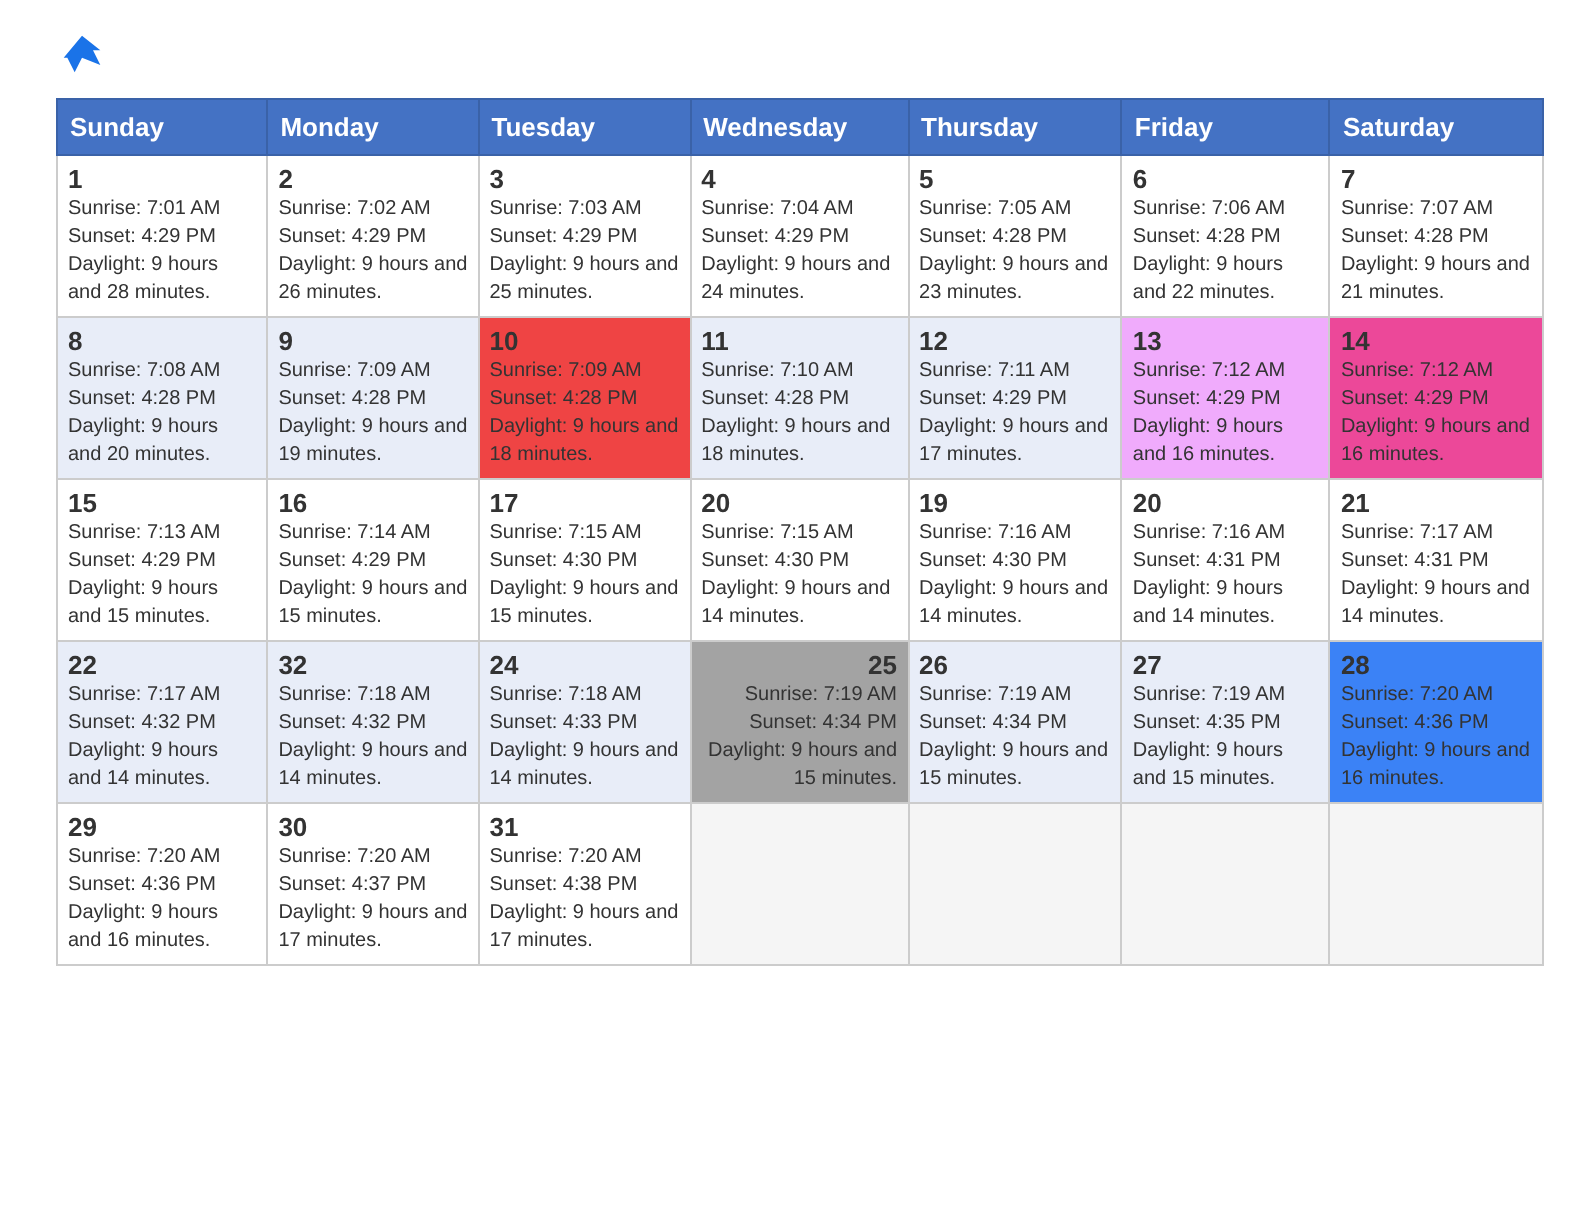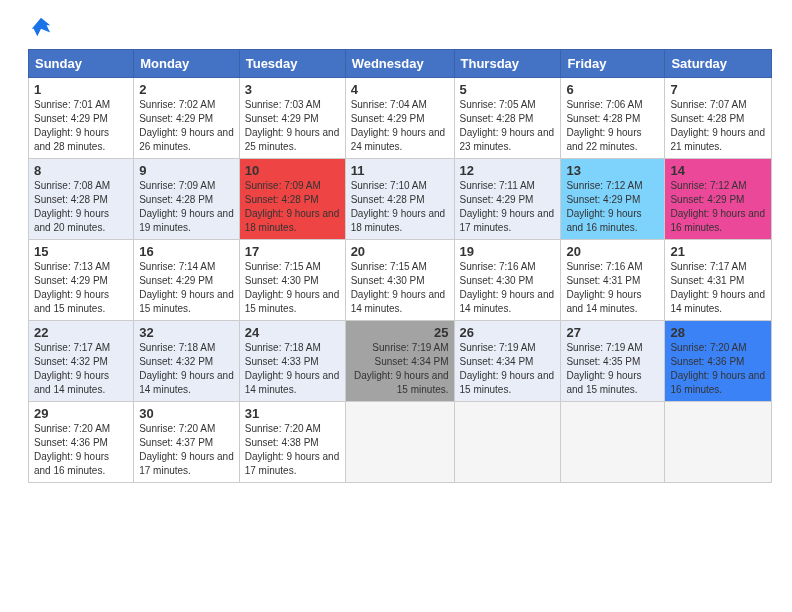--- a/index.html
+++ b/index.html
@@ -135,21 +135,21 @@
           <td><span class="day-num">5</span><span class="cell-text">Sunrise: 7:05 AM<br>Sunset: 4:28 PM<br>Daylight: 9 hours and 23 minutes.</span></td>
           <td><span class="day-num">6</span><span class="cell-text">Sunrise: 7:06 AM<br>Sunset: 4:28 PM<br>Daylight: 9 hours and 22 minutes.</span></td>
           <td><span class="day-num">7</span><span class="cell-text">Sunrise: 7:07 AM<br>Sunset: 4:28 PM<br>Daylight: 9 hours and 21 minutes.</span></td>
         </tr>
         <tr>
           <td style="background: rgb(232, 237, 248);"><span class="day-num">8</span><span class="cell-text">Sunrise: 7:08 AM<br>Sunset: 4:28 PM<br>Daylight: 9 hours and 20 minutes.</span></td>
           <td style="background: rgb(232, 237, 248);"><span class="day-num">9</span><span class="cell-text">Sunrise: 7:09 AM<br>Sunset: 4:28 PM<br>Daylight: 9 hours and 19 minutes.</span></td>
           <td style="background: #ef4444;"><span class="day-num">10</span><span class="cell-text">Sunrise: 7:09 AM<br>Sunset: 4:28 PM<br>Daylight: 9 hours and 18 minutes.</span></td>
           <td style="background: rgb(232, 237, 248);"><span class="day-num">11</span><span class="cell-text">Sunrise: 7:10 AM<br>Sunset: 4:28 PM<br>Daylight: 9 hours and 18 minutes.</span></td>
           <td style="background: rgb(232, 237, 248);"><span class="day-num">12</span><span class="cell-text">Sunrise: 7:11 AM<br>Sunset: 4:29 PM<br>Daylight: 9 hours and 17 minutes.</span></td>
-          <td style="background: #7dd3fc;"><span class="day-num">13</span><span class="cell-text">Sunrise: 7:12 AM<br>Sunset: 4:29 PM<br>Daylight: 9 hours and 16 minutes.</span></td>
+          <td style="background: #f0abfc;"><span class="day-num">13</span><span class="cell-text">Sunrise: 7:12 AM<br>Sunset: 4:29 PM<br>Daylight: 9 hours and 16 minutes.</span></td>
           <td style="background: #ec4899;"><span class="day-num">14</span><span class="cell-text">Sunrise: 7:12 AM<br>Sunset: 4:29 PM<br>Daylight: 9 hours and 16 minutes.</span></td>
         </tr>
         <tr>
           <td><span class="day-num">15</span><span class="cell-text">Sunrise: 7:13 AM<br>Sunset: 4:29 PM<br>Daylight: 9 hours and 15 minutes.</span></td>
           <td><span class="day-num">16</span><span class="cell-text">Sunrise: 7:14 AM<br>Sunset: 4:29 PM<br>Daylight: 9 hours and 15 minutes.</span></td>
           <td><span class="day-num">17</span><span class="cell-text">Sunrise: 7:15 AM<br>Sunset: 4:30 PM<br>Daylight: 9 hours and 15 minutes.</span></td>
           <td><span class="day-num">20</span><span class="cell-text">Sunrise: 7:15 AM<br>Sunset: 4:30 PM<br>Daylight: 9 hours and 14 minutes.</span></td>
           <td><span class="day-num">19</span><span class="cell-text">Sunrise: 7:16 AM<br>Sunset: 4:30 PM<br>Daylight: 9 hours and 14 minutes.</span></td>
           <td><span class="day-num">20</span><span class="cell-text">Sunrise: 7:16 AM<br>Sunset: 4:31 PM<br>Daylight: 9 hours and 14 minutes.</span></td>
           <td><span class="day-num">21</span><span class="cell-text">Sunrise: 7:17 AM<br>Sunset: 4:31 PM<br>Daylight: 9 hours and 14 minutes.</span></td>

